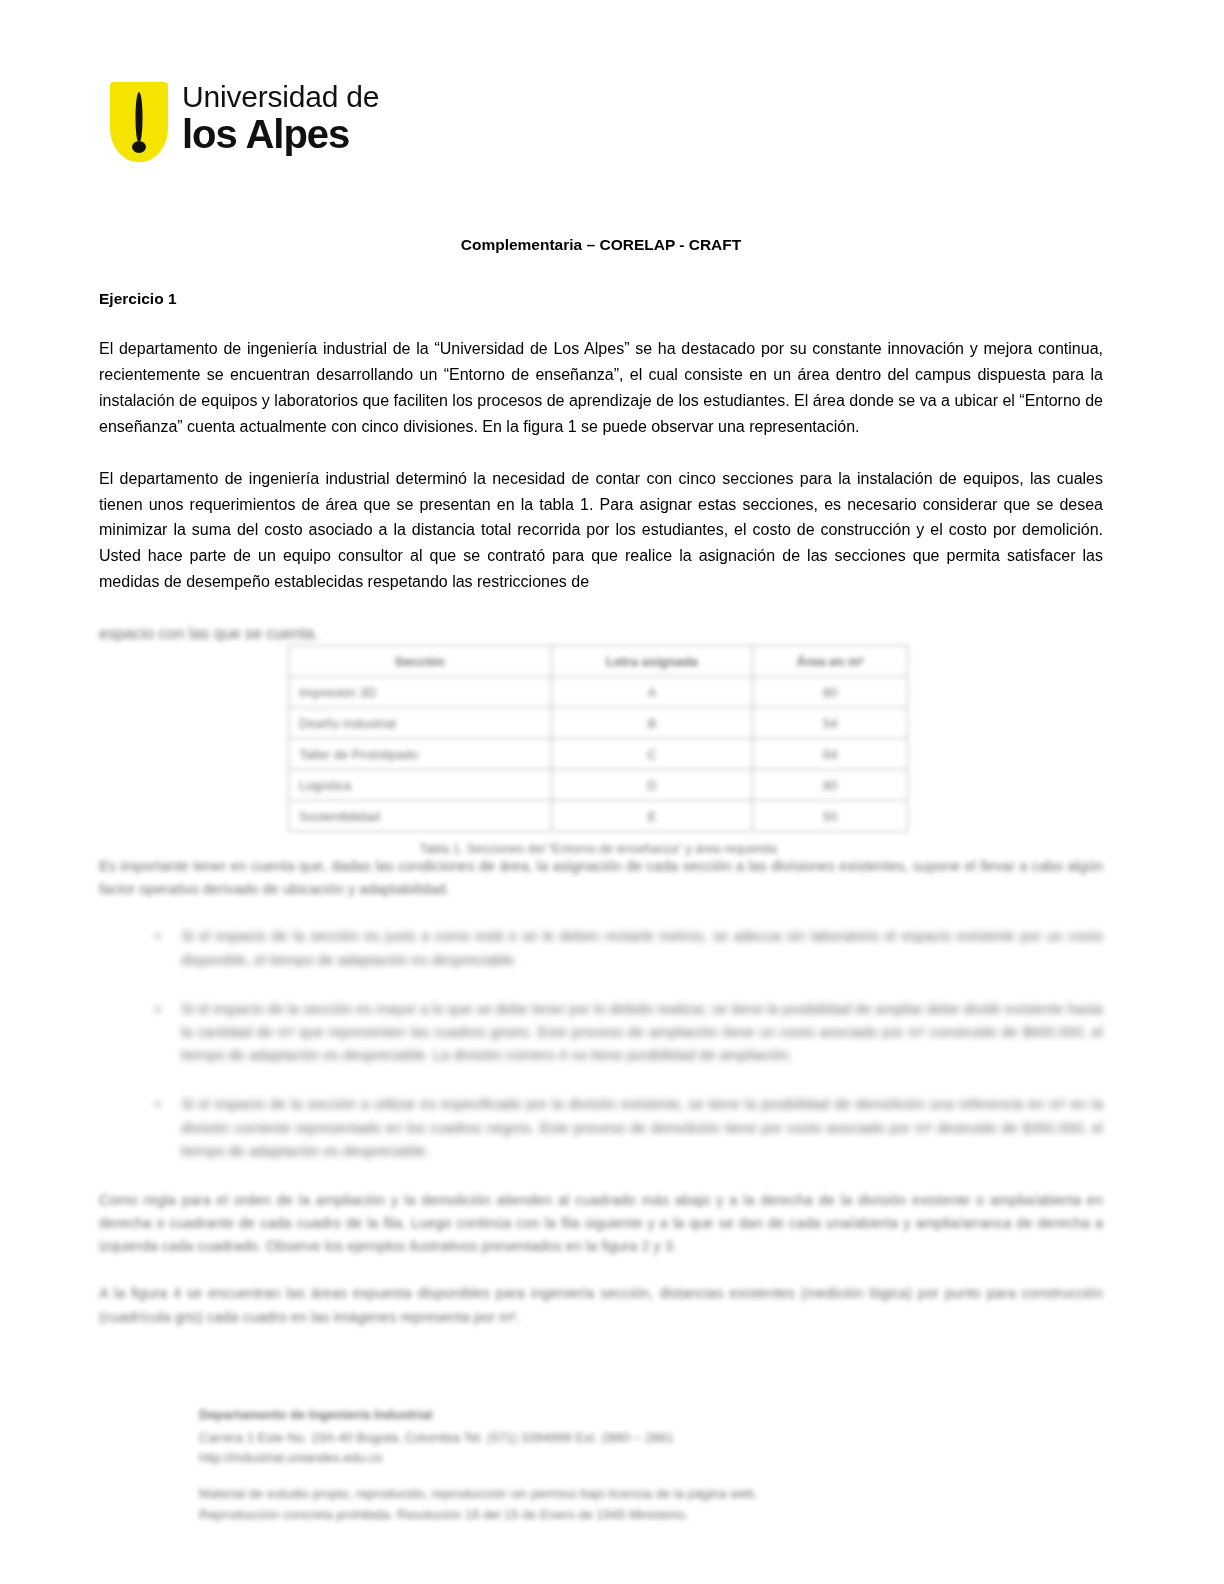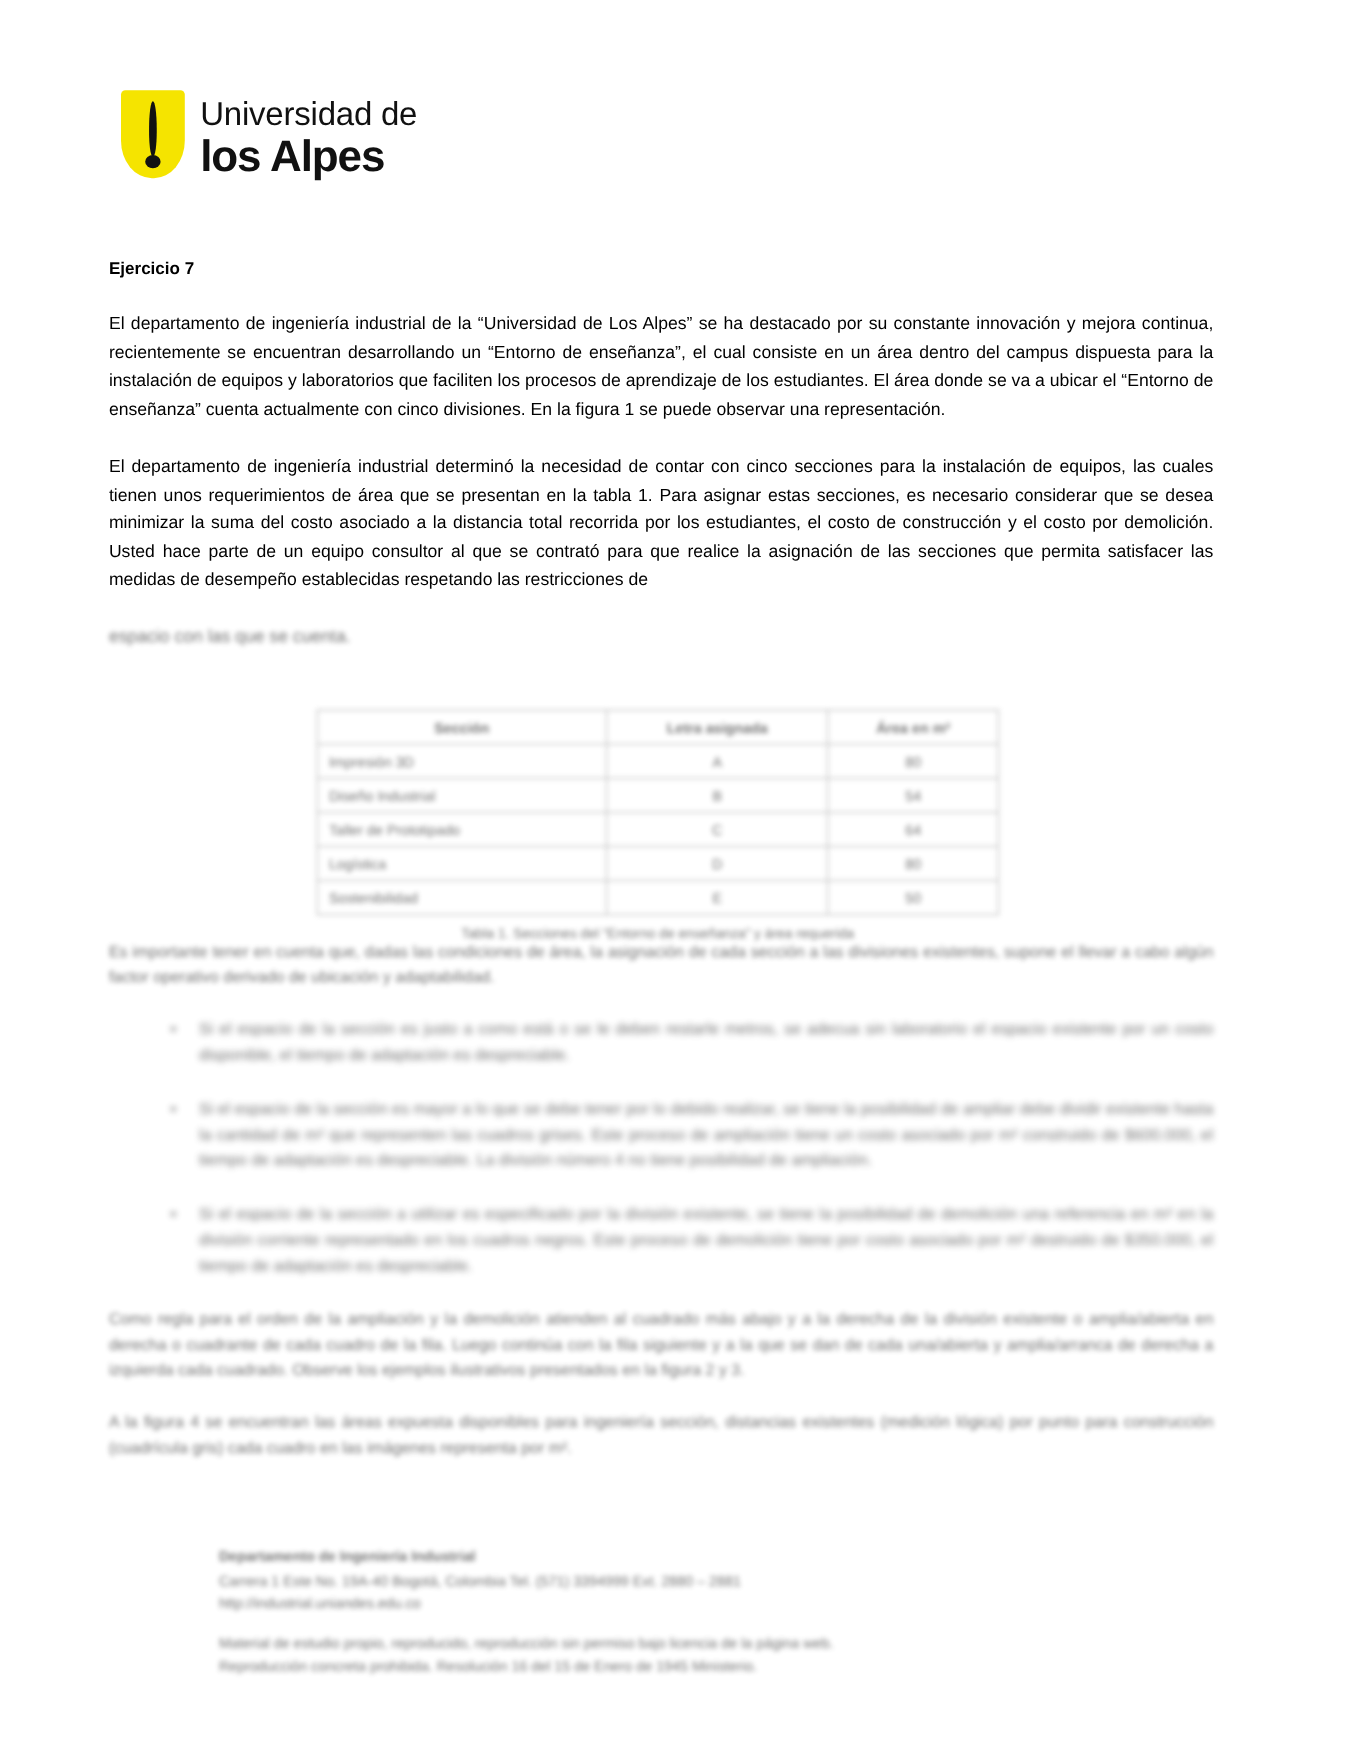--- a/index.html
+++ b/index.html
@@ -19,21 +19,21 @@
     overflow: hidden;
     margin: 0 auto;
   }
 
   
   .logo-block {
     position: absolute;
     left: 110px;
     top: 82px;
     display: flex;
-    align-items: flex-end;
+    align-items: flex-start;
     gap: 14px;
   }
   .logo-shield {
     width: 58px;
     height: 80px;
     background: #f5e400;
     position: relative;
     border-top-left-radius: 4px;
     border-top-right-radius: 4px;
     border-bottom-left-radius: 28px 34px;
@@ -195,21 +195,22 @@
 
   <div class="logo-block">
     <div class="logo-shield"></div>
     <div class="logo-text">
       <div class="line1">Universidad de</div>
       <div class="line2">los Alpes</div>
     </div>
   </div>
 
   <div class="content">
-    <div class="sec-title">Ejercicio 7</div>
+    <div class="doc-title">Complementaria  – CORELAP - CRAFT</div>
+    <div class="sec-title">Ejercicio 1</div>
     <p class="body">El departamento de ingeniería industrial de la “Universidad de Los Alpes” se ha destacado por su constante innovación y mejora continua, recientemente se encuentran desarrollando un “Entorno de enseñanza”, el cual consiste en un área dentro del campus dispuesta para la instalación de equipos y laboratorios que faciliten los procesos de aprendizaje de los estudiantes. El área donde se va a ubicar el “Entorno de enseñanza” cuenta actualmente con cinco divisiones. En la figura 1 se puede observar una representación.</p>
     <p class="body">El departamento de ingeniería industrial determinó la necesidad de contar con cinco secciones para la instalación de equipos, las cuales tienen unos requerimientos de área que se presentan en la tabla 1. Para asignar estas secciones, es necesario considerar que se desea minimizar la suma del costo asociado a la distancia total recorrida por los estudiantes, el costo de construcción y el costo por demolición. Usted hace parte de un equipo consultor al que se contrató para que realice la asignación de las secciones que permita satisfacer las medidas de desempeño establecidas respetando las restricciones de</p>
     <p class="body blur">espacio con las que se cuenta.</p>
   </div>
 
   <div class="table-wrap">
     <table class="req">
       <thead>
         <tr>
           <th>Sección</th>

